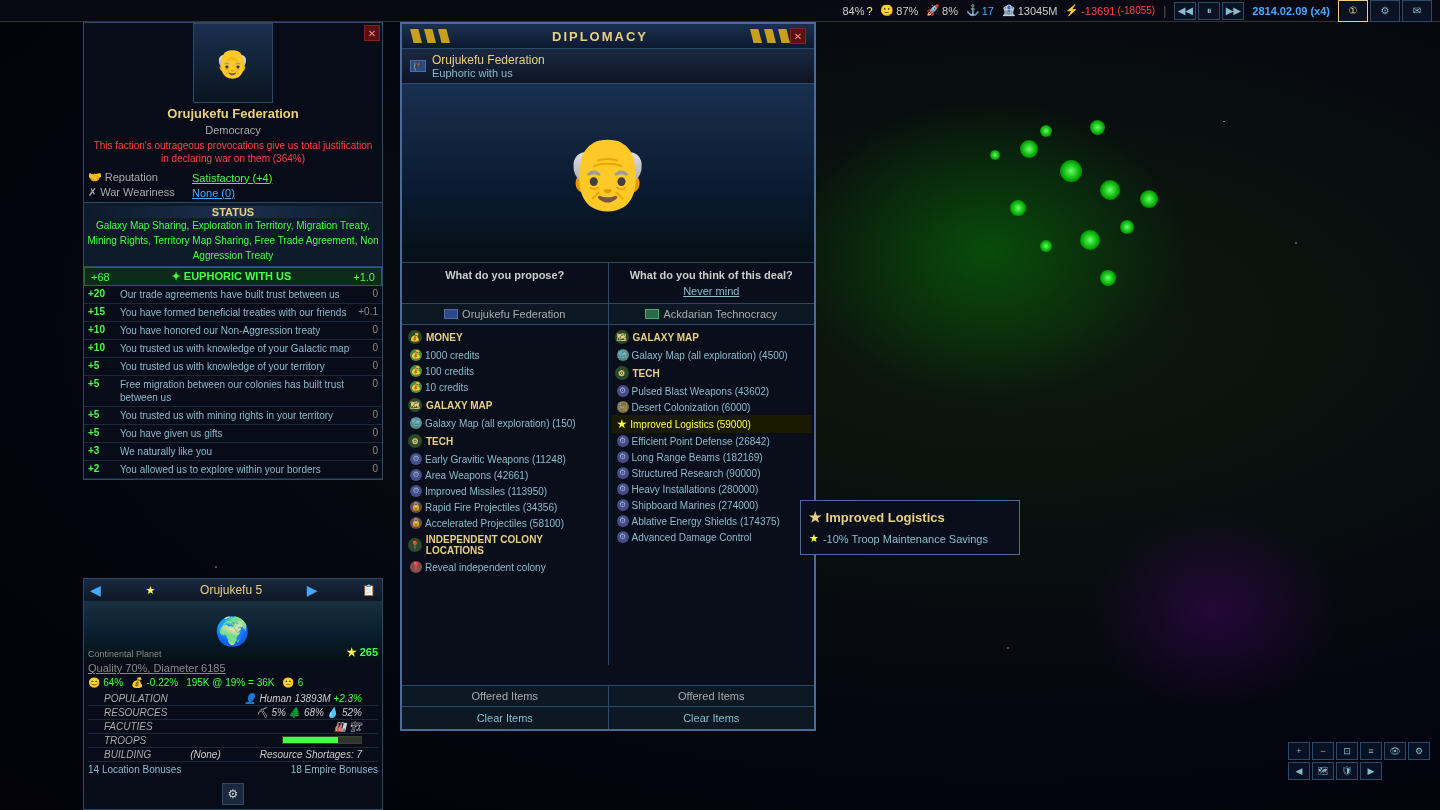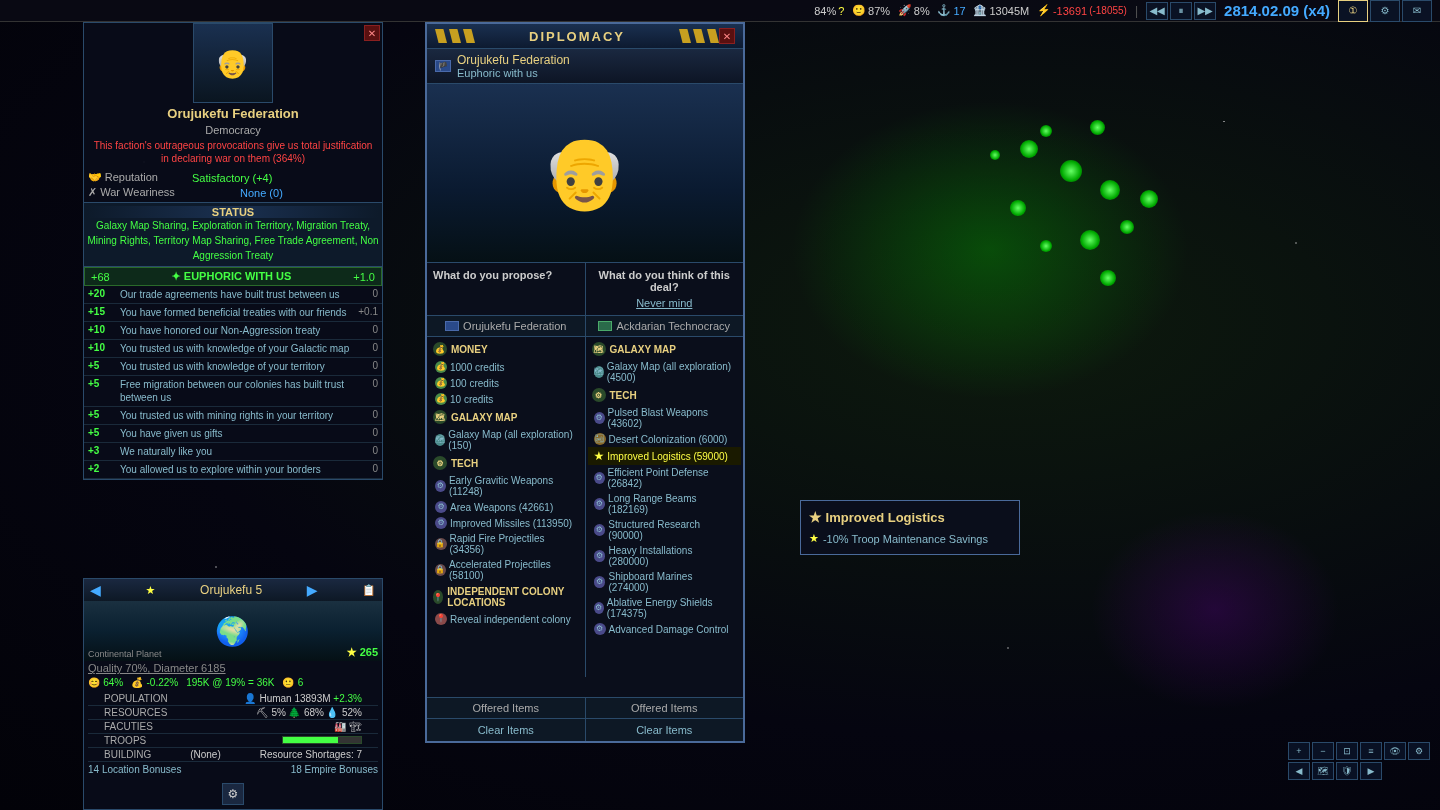--- a/index.html
+++ b/index.html
@@ -78,21 +78,21 @@
       font-size: 11px;
       display: flex;
       align-items: center;
       gap: 2px;
     }
     .hud-stat.green { color: #4f4; }
     .hud-stat.red { color: #f44; }
     .hud-stat.blue { color: #4af; }
     .hud-date {
       color: #4af;
-      font-size: 15px;
+      font-size: 11px;
       font-weight: bold;
     }
     .hud-sep { color: #555; }
 
     
     .faction-panel {
       position: absolute;
       top: 22px;
       left: 83px;
       width: 300px;
@@ -134,22 +134,22 @@
       padding: 2px 4px;
     }
     .stat-row {
       display: flex;
       align-items: center;
       gap: 4px;
       padding: 1px 0;
       font-size: 11px;
     }
     .stat-label { color: #aaa; min-width: 100px; }
-    .stat-value { color: #4f4; }
-    .stat-value.blue { color: #4af; margin-left: 48px; }
+    .stat-value { color: #4f4; text-decoration: underline; }
+    .stat-value.blue { color: #4af; }
     .status-section {
       background: #0d1a2a;
       border-top: 1px solid #2a4a6a;
       border-bottom: 1px solid #2a4a6a;
       padding: 3px;
     }
     .status-title {
       text-align: center;
       color: #e8d080;
       font-size: 11px;
@@ -265,34 +265,34 @@
     .cstat span { color: #4f4; }
     .colony-data {
       padding: 2px 4px;
       font-size: 10px;
     }
     .colony-data-row {
       display: flex;
       justify-content: space-between;
       padding: 1px 16px;
       border-bottom: 1px solid #1a2a3a;
+      font-style: italic;
     }
     .cdlabel { color: #aaa; }
     .cdvalue { color: #ccc; }
 
     
     .diplomacy-window {
       position: absolute;
       top: 22px;
       left: 400px;
-      width: 320px;
+      width: 416px;
       background: rgba(10,14,28,0.97);
       border: 2px solid #4a6a9a;
       z-index: 20;
-      margin-left: 25px;
     }
     .diplomacy-title-bar {
       background: linear-gradient(180deg, #1a3050 0%, #0d1a30 100%);
       padding: 4px 8px;
       display: flex;
       align-items: center;
       justify-content: space-between;
       border-bottom: 1px solid #2a4a6a;
     }
     .diplomacy-title {
@@ -347,20 +347,21 @@
     }
 
     .proposal-section {
       display: flex;
       gap: 0;
     }
     .proposal-left {
       flex: 1;
       border-right: 1px solid #2a4a6a;
       padding: 6px;
+      text-align: center;
     }
     .proposal-right {
       flex: 1;
       padding: 6px;
       text-align: center;
     }
     .proposal-q {
       color: #ccc;
       font-size: 11px;
       margin-bottom: 4px;

